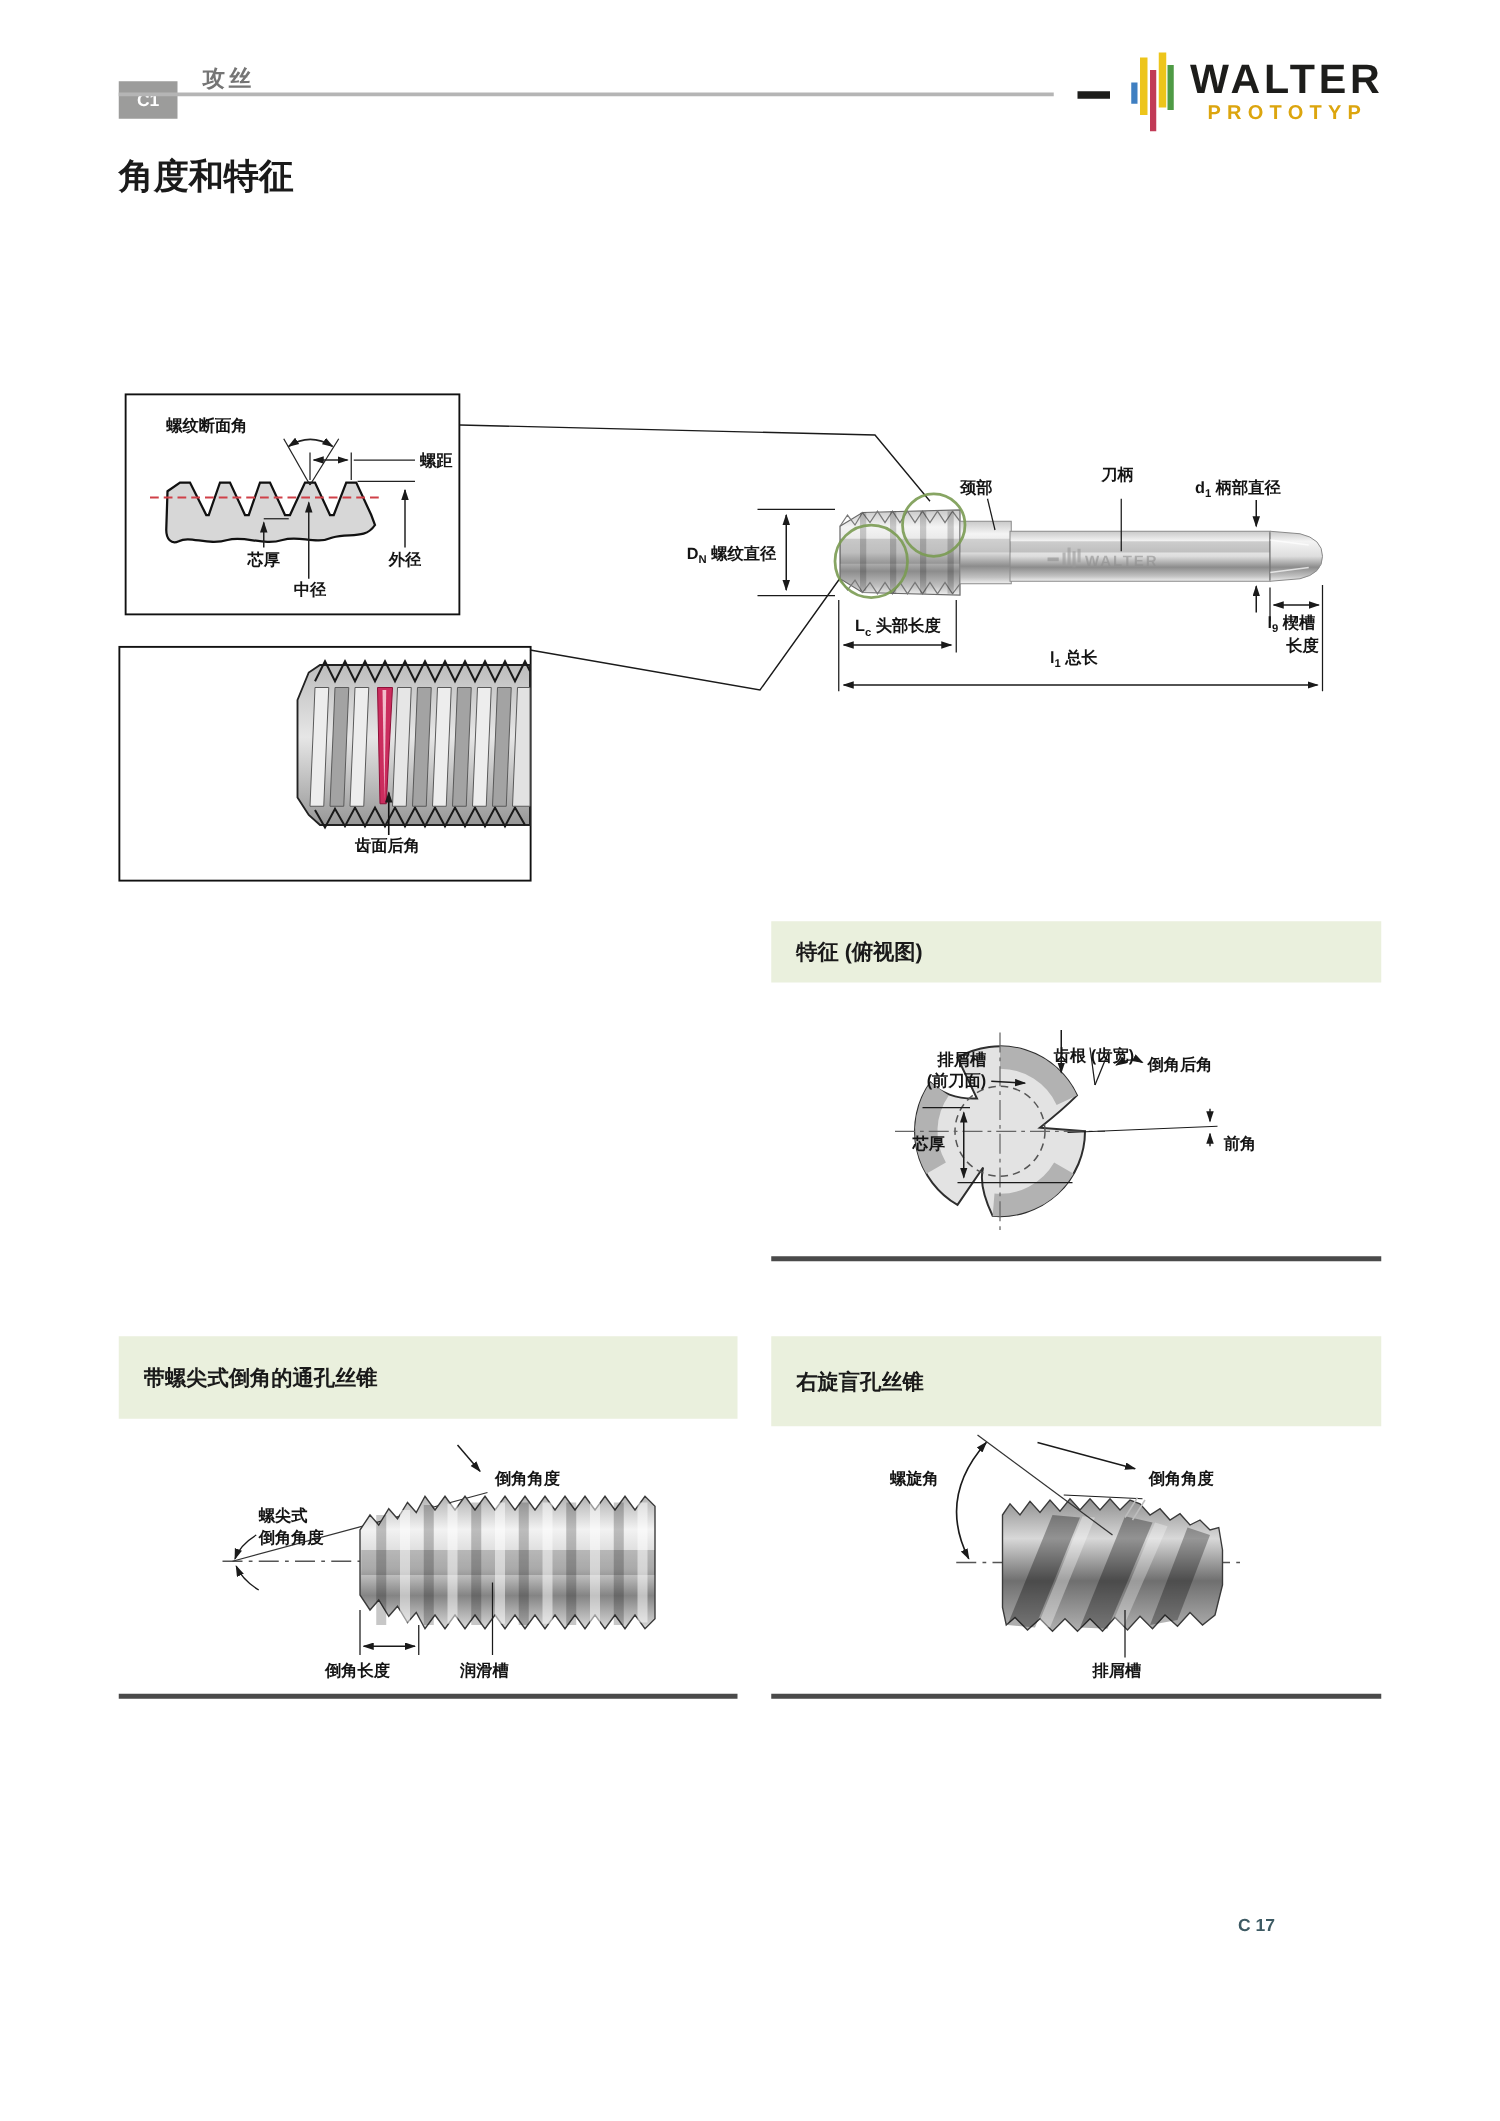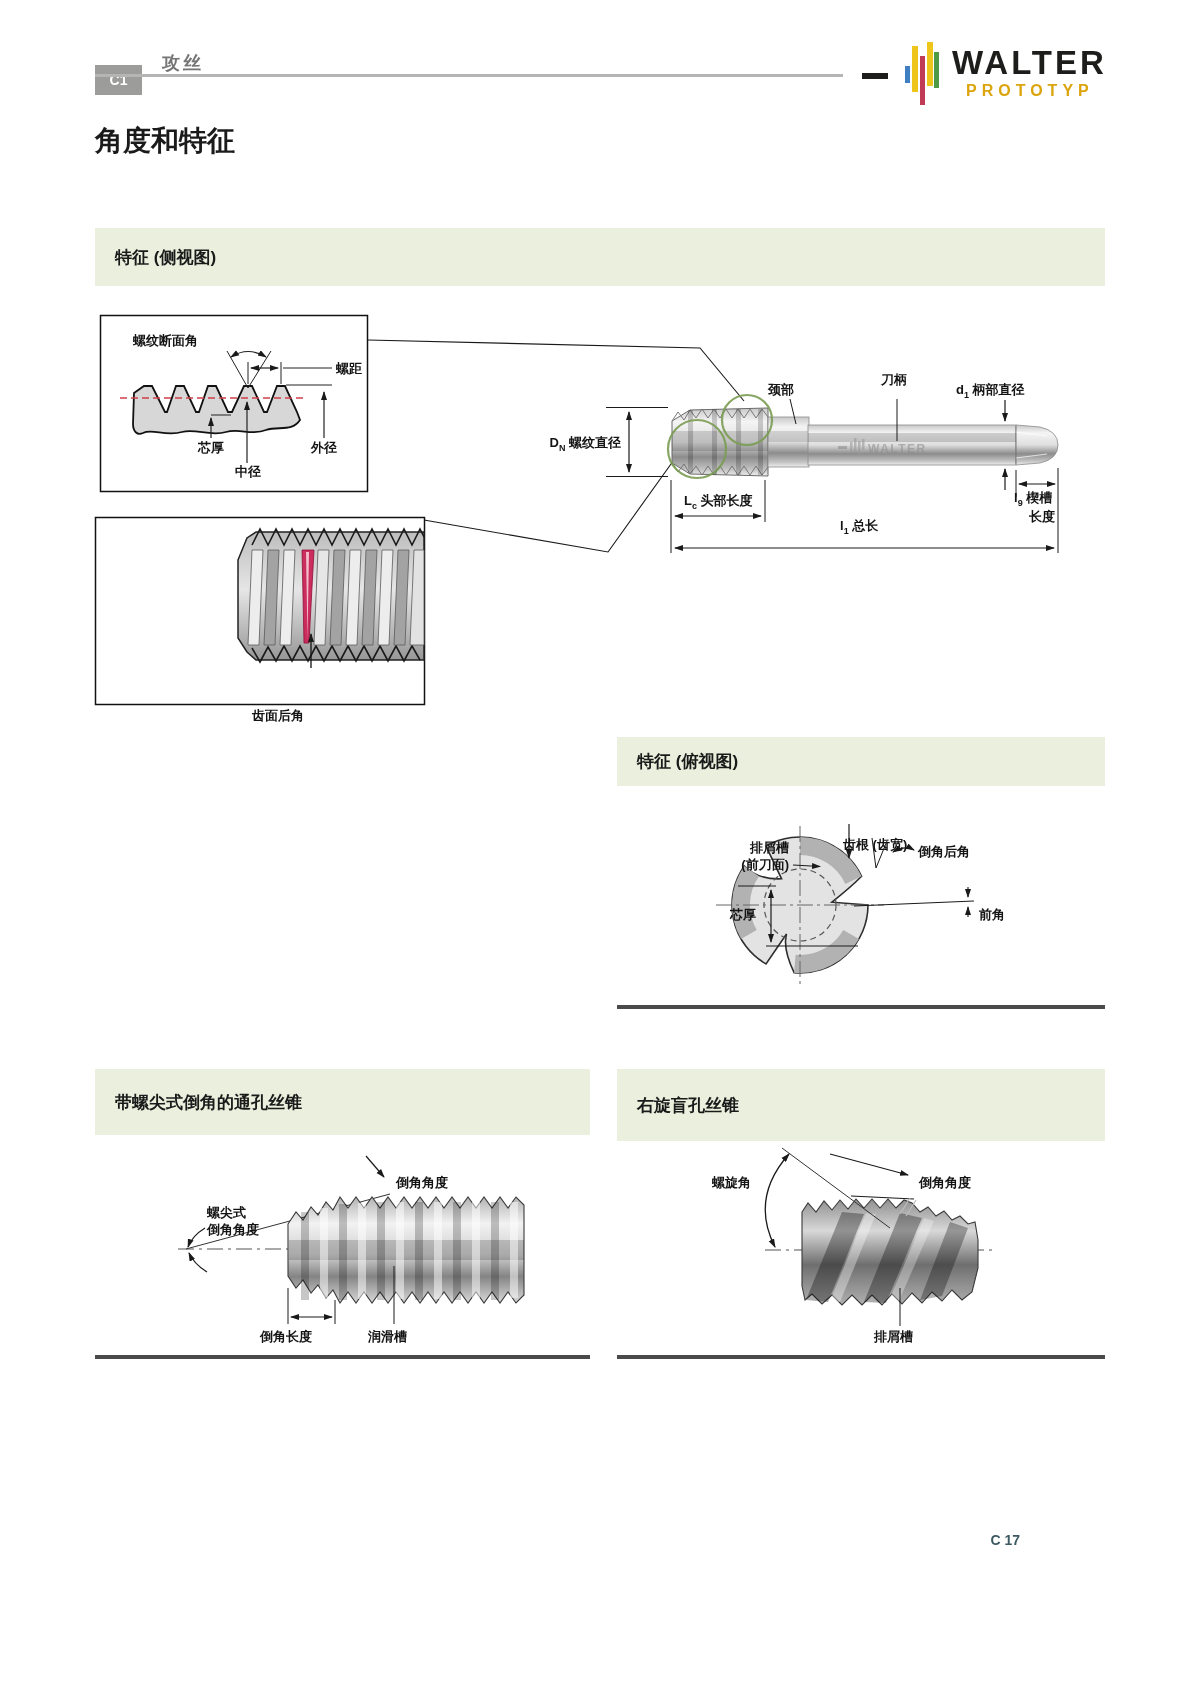--- a/index.html
+++ b/index.html
@@ -272,44 +272,41 @@
     <div class="abs" style="left:912px;top:46px;width:6px;height:46px;background:#edc51b;"></div>
     <div class="abs" style="left:920px;top:56px;width:5px;height:49px;background:#c13a56;"></div>
     <div class="abs" style="left:927px;top:42px;width:6px;height:44px;background:#edc51b;"></div>
     <div class="abs" style="left:934px;top:52px;width:5px;height:36px;background:#4f9b45;"></div>
     <div class="brand">WALTER</div>
     <div class="subbrand">PROTOTYP</div>
   </div>
 
   <div class="title">角度和特征</div>
 
-  <div class="banner" style="left:95px;top:228px;width:990px;height:58px;">
-    <span>特征 (侧视图)</span>
-  </div>
   <div class="banner" style="left:617px;top:737px;width:468px;height:49px;">
     <span>特征 (俯视图)</span>
   </div>
   <div class="banner" style="left:95px;top:1069px;width:475px;height:66px;">
     <span>带螺尖式倒角的通孔丝锥</span>
   </div>
   <div class="banner" style="left:617px;top:1069px;width:468px;height:72px;">
     <span>右旋盲孔丝锥</span>
   </div>
 
   <div class="drule" style="left:617px;top:1005px;width:488px;height:4px;"></div>
   <div class="drule" style="left:95px;top:1355px;width:495px;height:3.5px;"></div>
   <div class="drule" style="left:617px;top:1355px;width:488px;height:3.5px;"></div>
 
   <div class="lbl" style="left:133px;top:333px;">螺纹断面角</div>
   <div class="lbl" style="left:336px;top:361px;">螺距</div>
   <div class="lbl" style="left:198px;top:440px;">芯厚</div>
   <div class="lbl" style="left:235px;top:464px;">中径</div>
   <div class="lbl" style="left:311px;top:440px;">外径</div>
 
-  <div class="lbl" style="left:252px;top:669px;width:84px;text-align:left;margin-top:39px;">齿面后角</div>
+  <div class="lbl" style="left:252px;top:669px;width:84px;text-align:right;">齿面后角</div>
 
   <div class="lbl" style="left:768px;top:382px;">颈部</div>
   <div class="lbl" style="left:881px;top:372px;">刀柄</div>
   <div class="lbl" style="left:956px;top:382px;"><span>d</span><sub>1</sub><span> 柄部直径</span></div>
   <div class="lbl" style="left:545px;top:435px;width:76px;text-align:right;"><span>D</span><sub>N</sub><span> 螺纹直径</span></div>
   <div class="lbl" style="left:684px;top:493px;"><span>L</span><sub>c</sub><span> 头部长度</span></div>
   <div class="lbl" style="left:840px;top:518px;"><span>l</span><sub>1</sub><span> 总长</span></div>
   <div class="lbl" style="left:1014px;top:490px;">
     <span>l</span><sub>9</sub><span> 楔槽</span><br>
     <span style="padding-left:15px;">长度</span>

